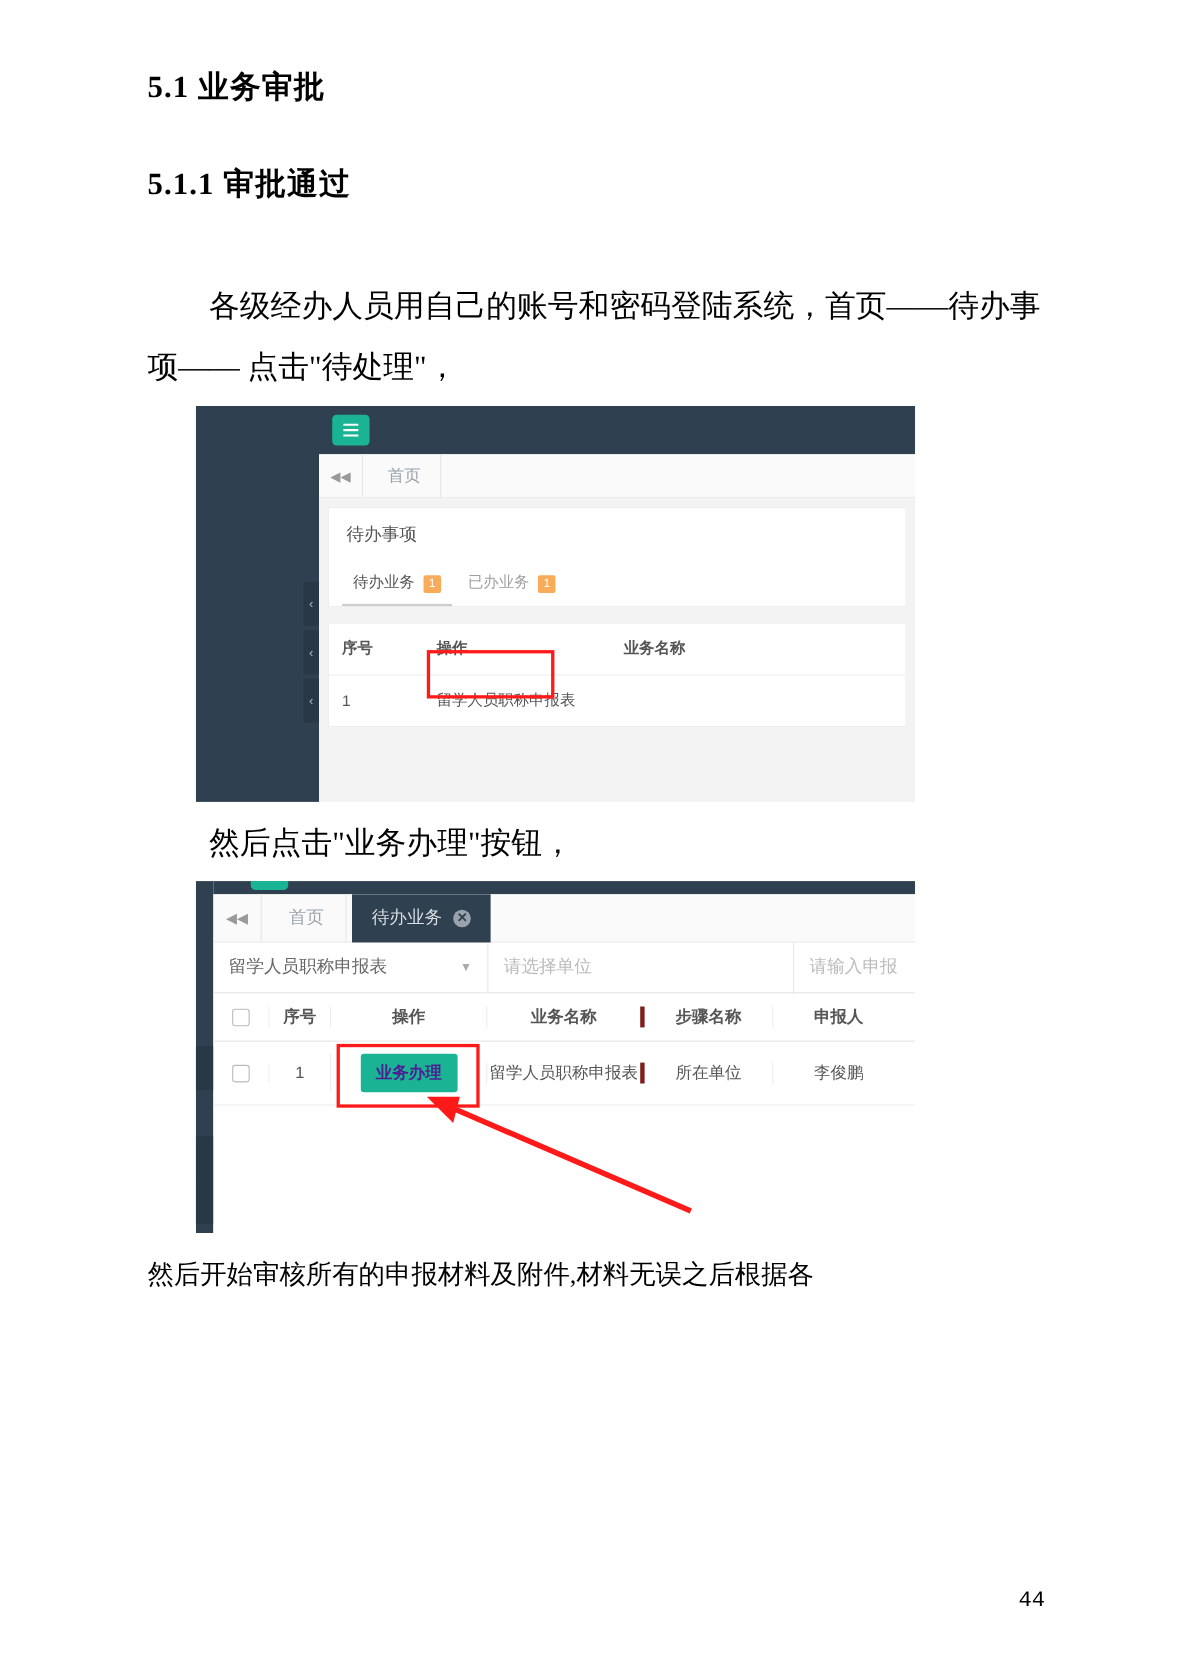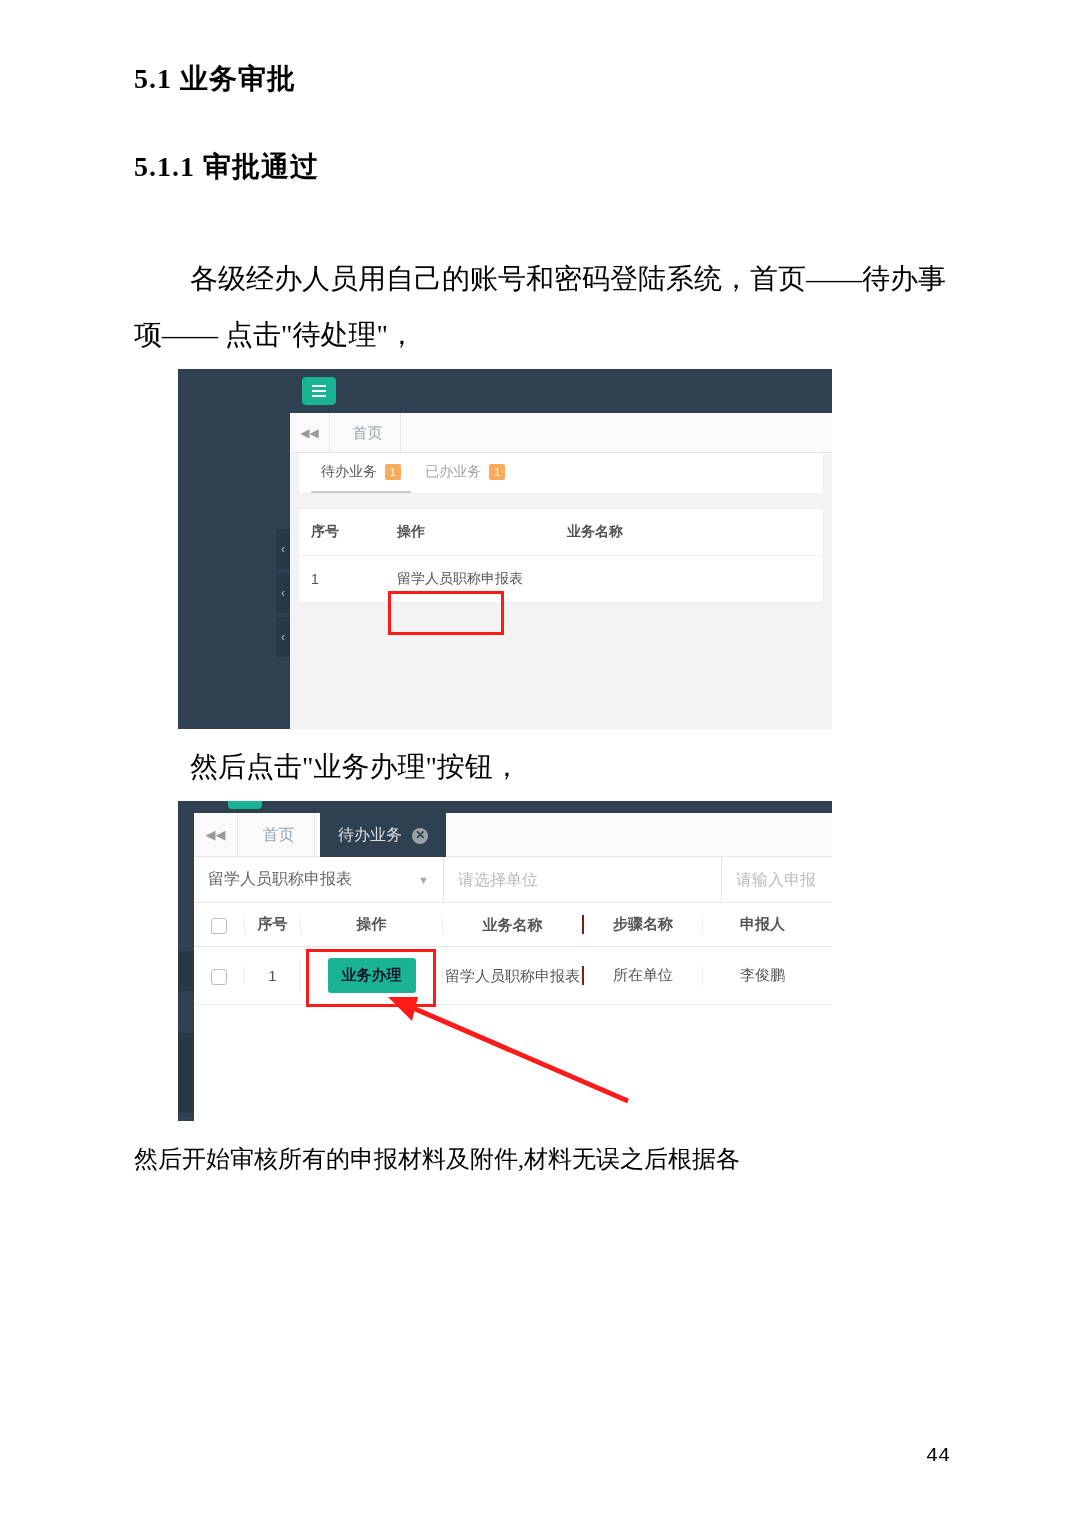--- a/index.html
+++ b/index.html
@@ -57,24 +57,24 @@
   .s2-sel .caret { margin-left: auto; color: #aaa; font-size: 11px; }
   .s2-inp { flex: 1; padding: 0 14px; color: #bbb; border-right: 1px solid #e5e5e5; line-height: 46px; }
   .s2-inp2 { flex: 0 0 110px; padding: 0 14px; color: #bbb; line-height: 46px; overflow: hidden; white-space: nowrap; }
 
   .s2-thead { display: flex; height: 44px; align-items: center; border-bottom: 1px solid #e5e5e5; font-size: 15px; color: #555; font-weight: bold; text-align: center; }
   .s2-trow { display: flex; min-height: 58px; align-items: center; border-bottom: 1px solid #eee; font-size: 15px; color: #555; text-align: center; }
   .s2-c0 { width: 50px; text-align: center; }
   .s2-c1 { width: 56px; border-left: 1px solid #eee; }
   .s2-c2 { width: 142px; border-left: 1px solid #eee; }
   .s2-c3 { width: 140px; border-left: 1px solid #eee; line-height: 1.3; }
-  .s2-c4 { width: 120px; border-left: 2px solid #7f1d1d; }
+  .s2-c4 { width: 120px; border-left: 4px solid #7f1d1d; }
   .s2-c5 { width: 120px; border-left: 1px solid #eee; }
   .s2-cb { display: inline-block; width: 16px; height: 16px; border: 1px solid #bbb; border-radius: 3px; vertical-align: middle; }
-  .s2-btn { display: inline-block; background: #1ab394; color: #0f172a; font-size: 15px; padding: 8px 14px; border-radius: 3px; font-weight: bold; }
+  .s2-btn { display: inline-block; background: #1ab394; color: #4c1d95; font-size: 15px; padding: 8px 14px; border-radius: 3px; font-weight: bold; }
   .s2-redbox { position: absolute; border: 3px solid #ff1a1a; pointer-events: none; }
   .s2-arrow { position: absolute; pointer-events: none; }
 </style>
 </head>
 <body>
 
 <div class="page">
   <div class="h1">5.1 业务审批</div>
   <div class="h2">5.1.1 审批通过</div>
   <div class="para">各级经办人员用自己的账号和密码登陆系统，首页——待办事项—— 点击"待处理"，</div>
@@ -93,20 +93,21 @@
           <rect y="10" width="14" height="2" fill="#fff"></rect>
       </svg>
     </div>
 
     <div class="s1-tabbar">
       <span class="s1-backbtn">◀◀</span>
       <span class="s1-hometab">首页</span>
     </div>
 
     <div class="s1-content">
+      <div class="s1-panel-title">待办事项</div>
       <div class="s1-subtabs">
         <span class="s1-subtab active">
           <span>待办业务</span>
           <span class="s1-badge">1</span>
         </span>
         <span class="s1-subtab">
           <span>已办业务</span>
           <span class="s1-badge">1</span>
         </span>
       </div>

